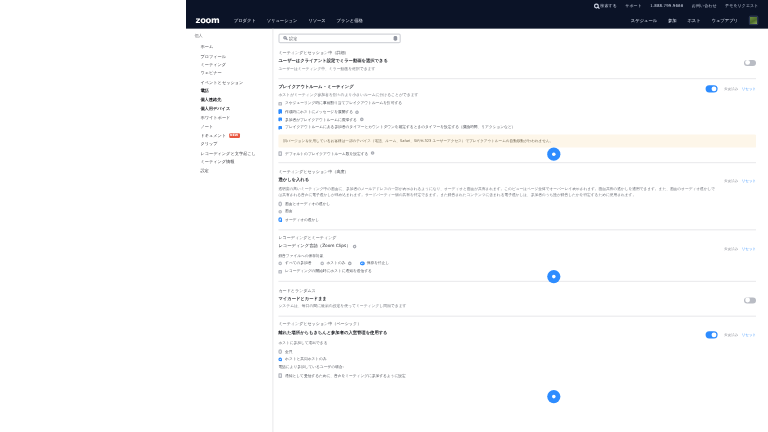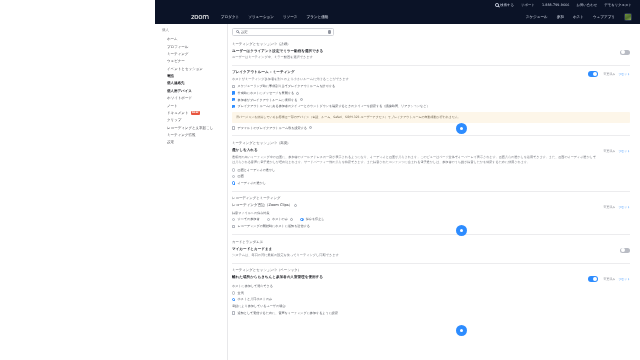--- a/index.html
+++ b/index.html
@@ -27,23 +27,22 @@
     content: ""; position: absolute; right: -1.6px; bottom: -.6px;
     width: 1.8px; height: .7px; background: #cfd6e6; transform: rotate(45deg);
   }
 
   
   .mainnav {
     position: absolute; left: 155px; top: 10px; width: 485px; height: 14px;
     background: #0b1327; display: flex; align-items: center; padding: 0 8px;
   }
   .logo {
-    font-size: 7px; font-weight: 400; color: #ffffff; letter-spacing: -.3px;
+    font-size: 7px; font-weight: 700; color: #ffffff; letter-spacing: -.3px;
     font-family: "DejaVu Sans", "Liberation Sans", sans-serif;
-    margin-left: 28px;
   }
   .nav-items { display: flex; align-items: center; gap: 9px; margin-left: 12px; }
   .nav-item { font-size: 3.6px; color: #e6eaf4; white-space: nowrap; }
   .nav-right { margin-left: auto; display: flex; align-items: center; gap: 9px; }
   .nav-right .nav-item { color: #dfe5f2; }
   .avatar {
     width: 8px; height: 8px; border-radius: 1.5px;
     background: linear-gradient(150deg,#6d8f3f 0%,#4d6b2b 55%,#8aa95c 100%);
     border: .5px solid #2a3550;
   }

